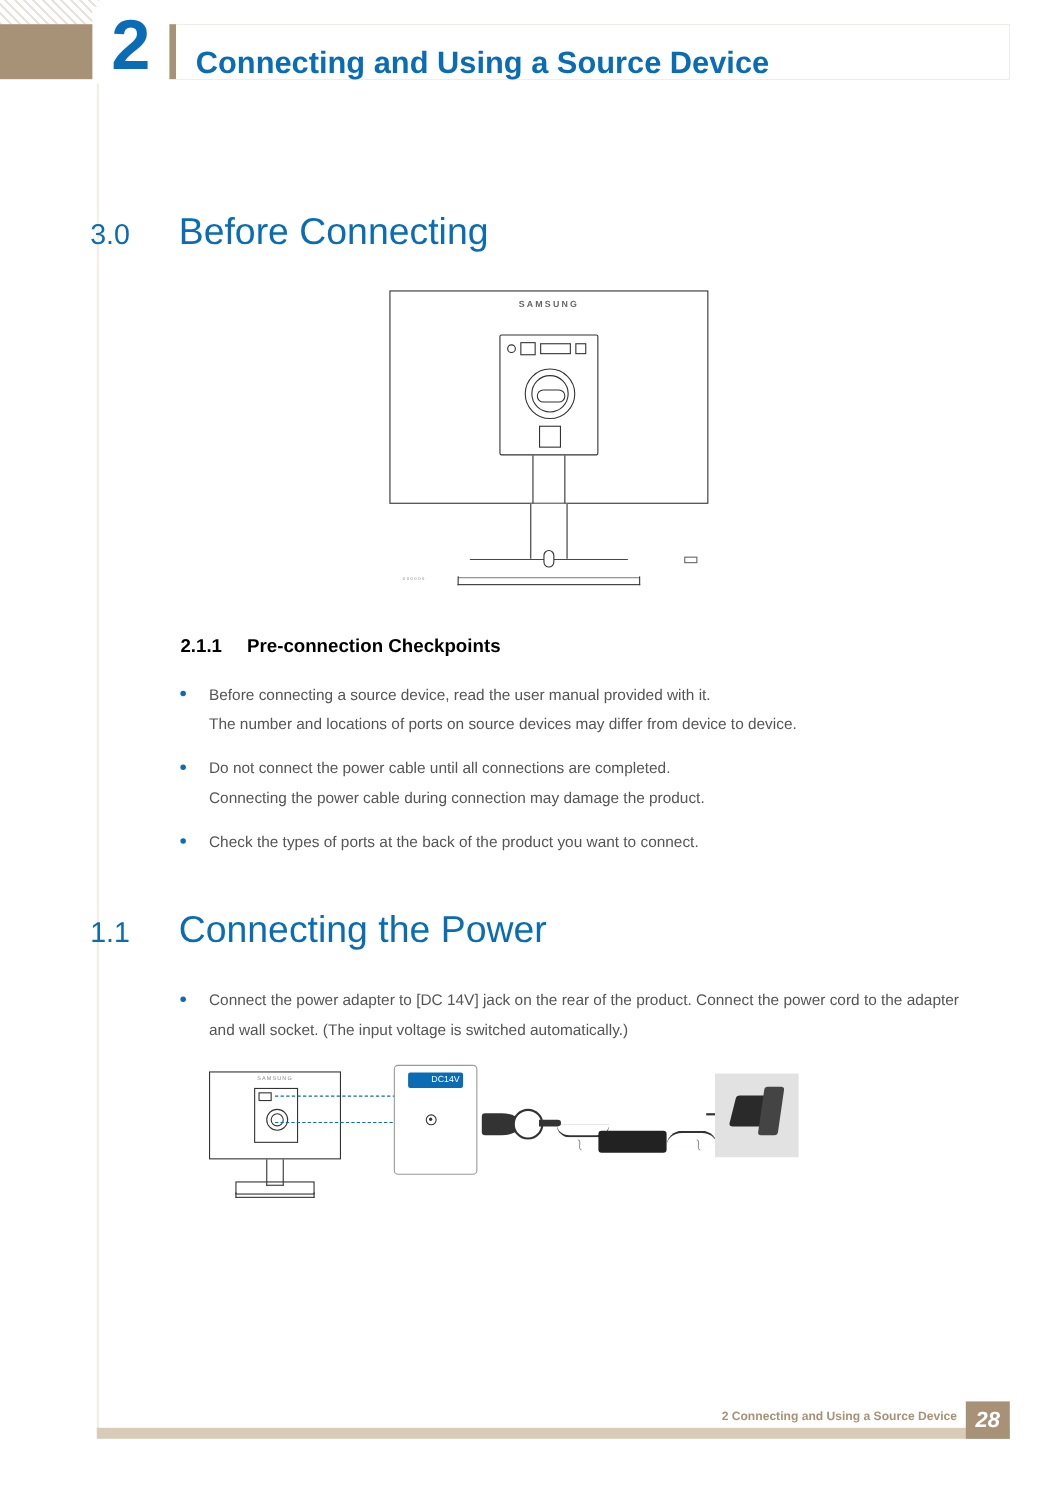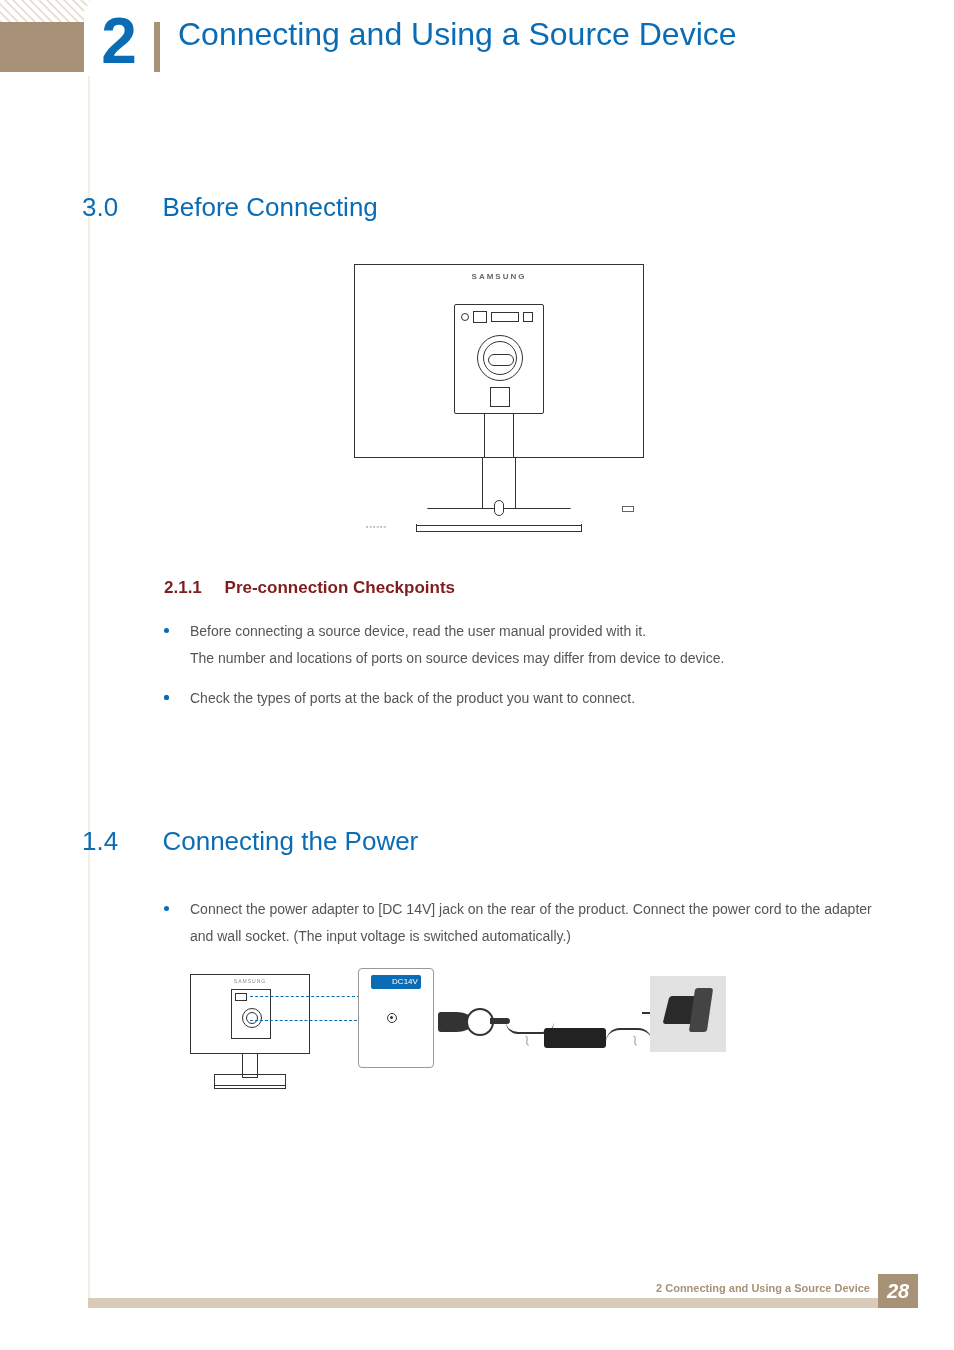--- a/index.html
+++ b/index.html
@@ -30,41 +30,41 @@
       display: flex; align-items: center; justify-content: center;
       z-index: 2;
       box-shadow: 0 0 0 4px #fff;
     }
     .chapter-num {
       font-size: 64px; font-weight: bold; color: #0a6cb5;
       font-family: Arial, sans-serif;
       line-height: 1;
     }
     .chapter-title {
-      position: absolute; left: 178px; top: 16px;
-      font-size: 32px; font-weight: normal; color: #0a6cb5;
+      position: absolute; left: 178px; top: 41px;
+      font-size: 28px; font-weight: bold; color: #0a6cb5;
       z-index: 3;
     }
     .title-bg {
       position: absolute; top: 22px; left: 160px; right: 36px; height: 50px;
       background: #fff;
       z-index: 1;
     }
     .side-line {
       position: absolute; left: 88px; top: 72px; bottom: 48px; width: 2px;
       background: #f3ede3;
     }
     .sec {
       position: absolute; left: 82px;
     }
     .sec-num { color: #0a6cb5; font-size: 26px; font-weight: 500; display: inline-block; width: 76px; }
-    .sec-title { color: #0a6cb5; font-size: 26px; font-weight: 500; }
+    .sec-title { color: #0a6cb5; font-size: 34px; font-weight: 500; }
     .subsec {
       position: absolute; left: 164px;
-      color: #7f1d1d; font-size: 17px; font-weight: bold;
+      color: #000000; font-size: 17px; font-weight: bold;
     }
     .subsec-num { display: inline-block; margin-right: 18px; }
     .bullets {
       position: absolute; left: 164px; right: 80px;
       font-size: 14px; color: #555; line-height: 1.9;
     }
     .bullet-item { position: relative; padding-left: 26px; margin-bottom: 14px; }
     .bullet-item::before {
       content: ""; position: absolute; left: 0; top: 10px;
       width: 5px; height: 5px; border-radius: 50%; background: #0a6cb5;
@@ -221,28 +221,30 @@
   <span class="subsec-num">2.1.1</span>
   <span>Pre-connection Checkpoints</span>
 </div>
 
 <div class="bullets" style="top:618px;">
   <div class="bullet-item">
     <div>Before connecting a source device, read the user manual provided with it.</div>
     <div>The number and locations of ports on source devices may differ from device to device.</div>
   </div>
   <div class="bullet-item">
+    <div>Do not connect the power cable until all connections are completed.</div>
+    <div>Connecting the power cable during connection may damage the product.</div>
   </div>
   <div class="bullet-item">
     <div>Check the types of ports at the back of the product you want to connect.</div>
   </div>
 </div>
 
 <div class="sec" style="top:826px;">
-  <span class="sec-num">1.4</span>
+  <span class="sec-num">1.1</span>
   <span class="sec-title">Connecting the Power</span>
 </div>
 
 <div class="bullets" style="top:896px;">
   <div class="bullet-item">
     <span>Connect the power adapter to [DC 14V] jack on the rear of the product. Connect the power cord to the adapter and wall socket. (The input voltage is switched automatically.)</span>
   </div>
 </div>
 
 <div class="figure2">

